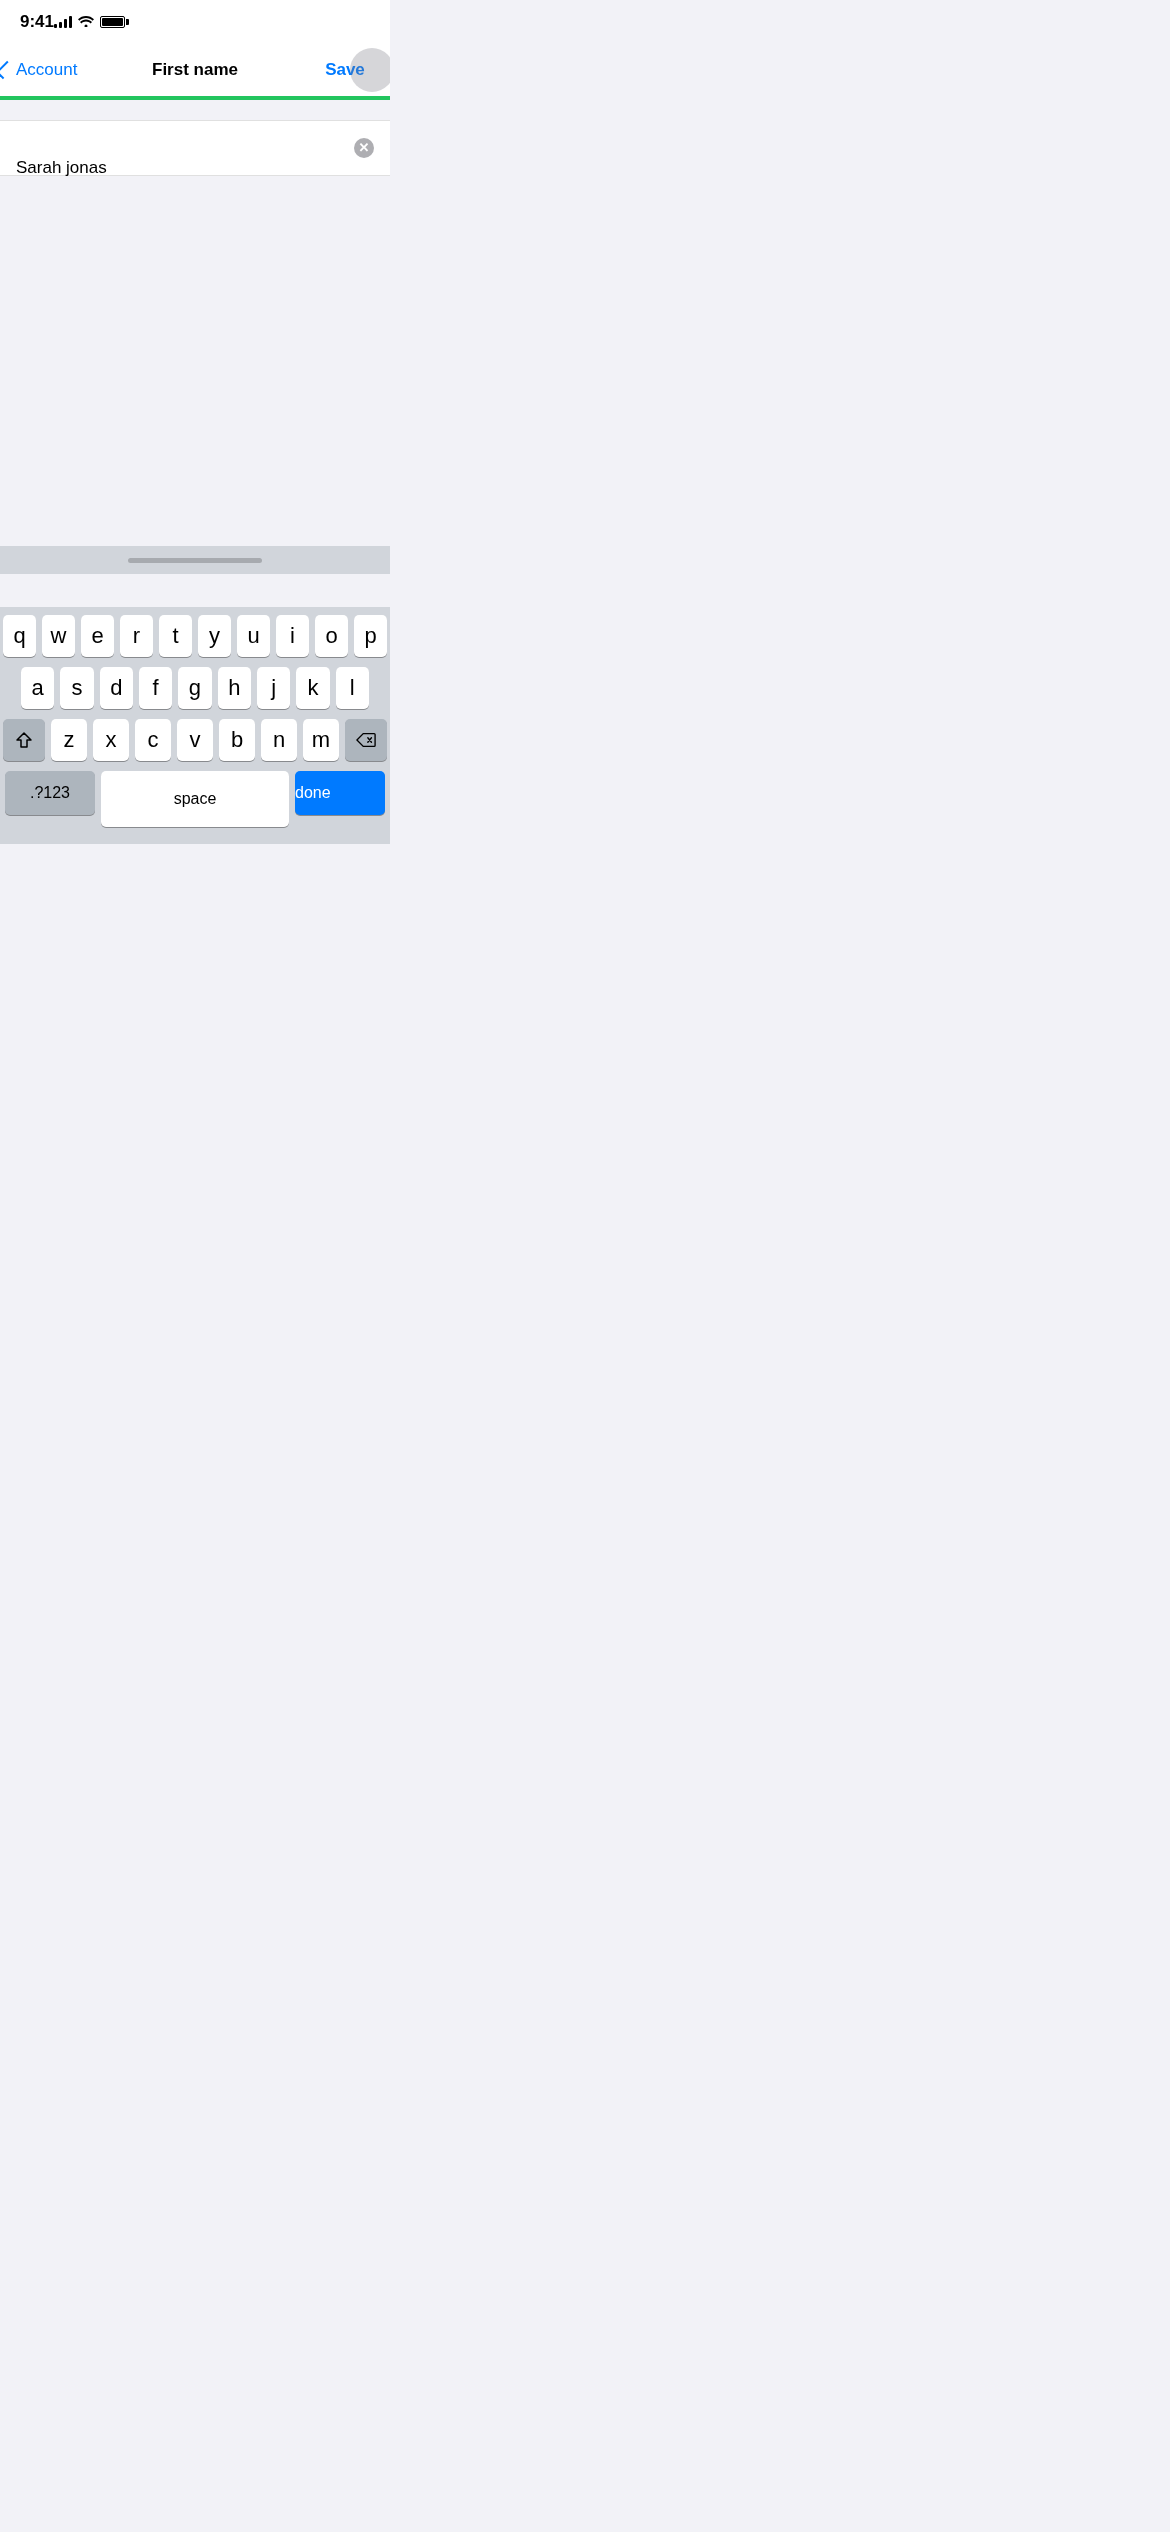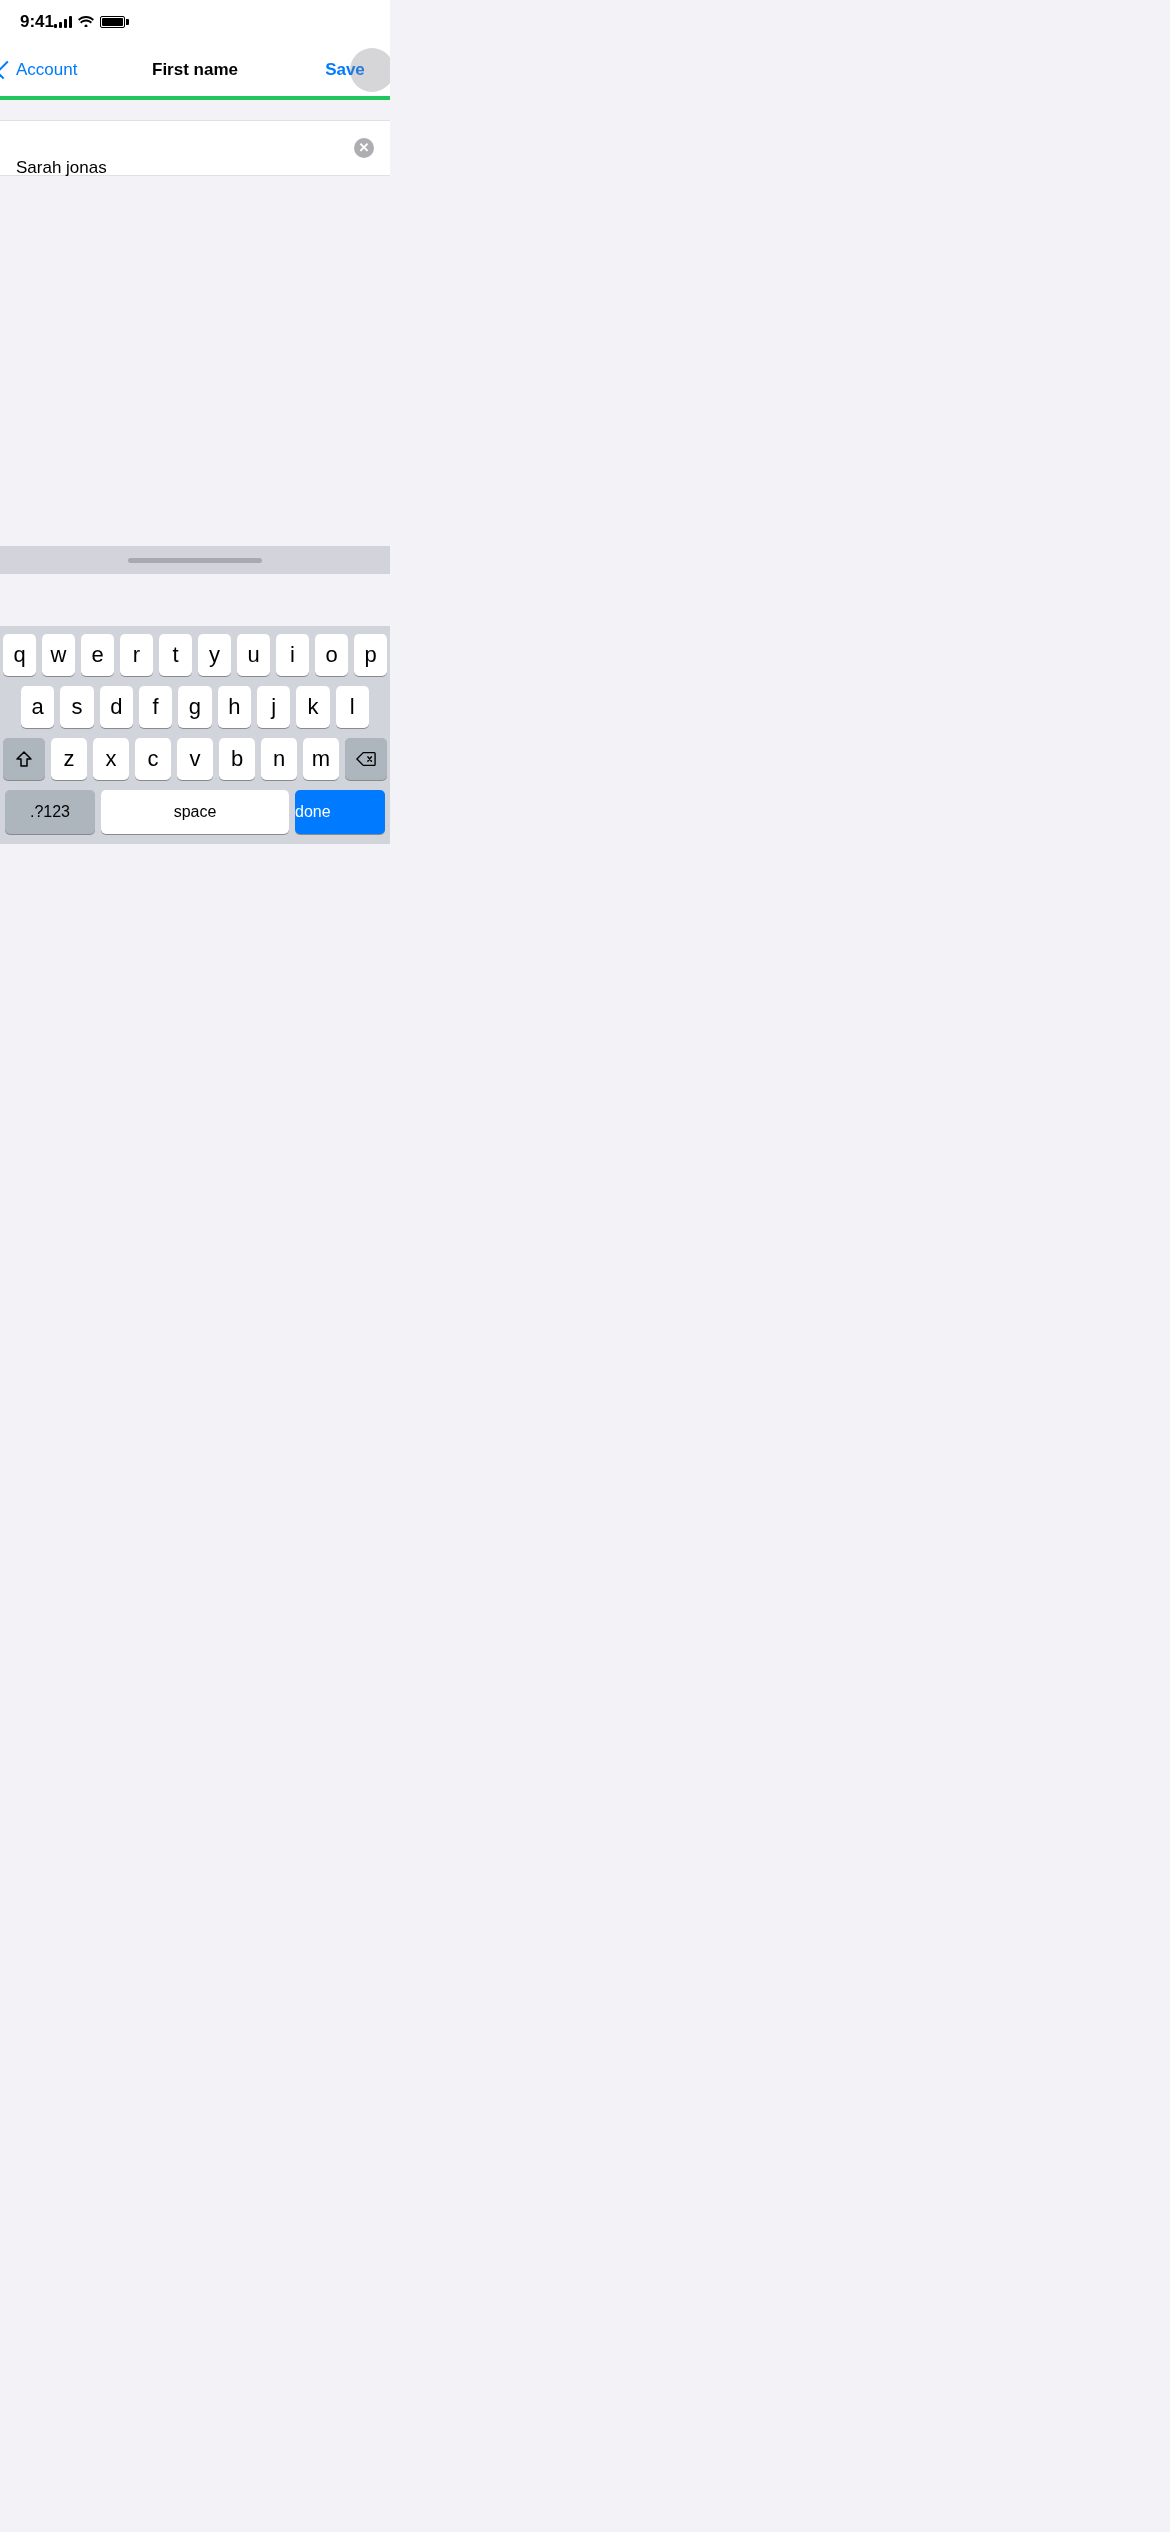--- a/index.html
+++ b/index.html
@@ -242,42 +242,42 @@
     }
 
     .key-delete {
       flex: 1.5;
       max-width: 42px;
     }
 
     .keyboard-bottom-row {
       display: flex;
       gap: 6px;
-      margin-bottom: 6px;
+      margin-bottom: 13px;
       padding: 0 2px;
     }
 
     .key-numbers {
       background: #adb5bd;
       height: 44px;
       border-radius: 5px;
       display: flex;
       align-items: center;
       justify-content: center;
       font-size: 16px;
       color: #000;
       cursor: pointer;
       box-shadow: 0 1px 0 rgba(0,0,0,0.35);
       flex: 1.5;
       max-width: 90px;
     }
 
     .key-space {
       background: #ffffff;
-      height: 44px;
+      height: 56px;
       border-radius: 5px;
       display: flex;
       align-items: center;
       justify-content: center;
       font-size: 16px;
       color: #000;
       cursor: pointer;
       box-shadow: 0 1px 0 rgba(0,0,0,0.35);
       flex: 1;
     }

